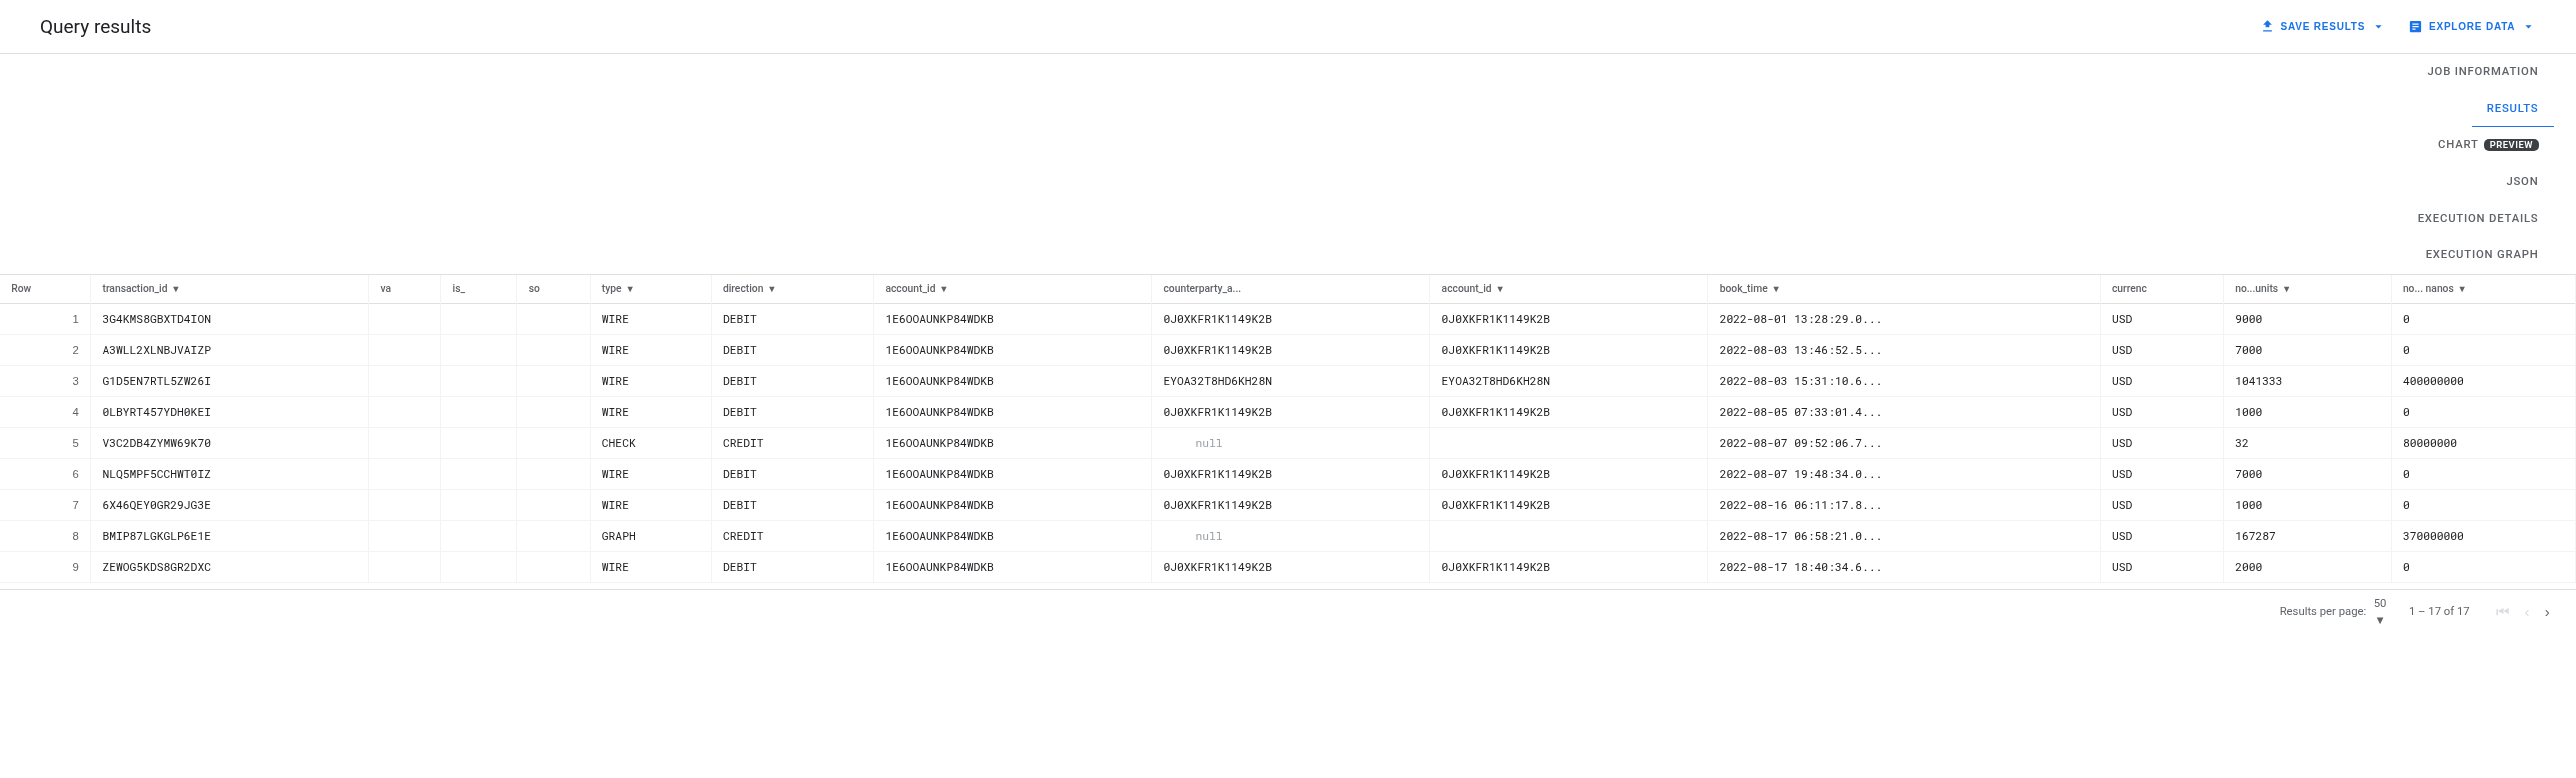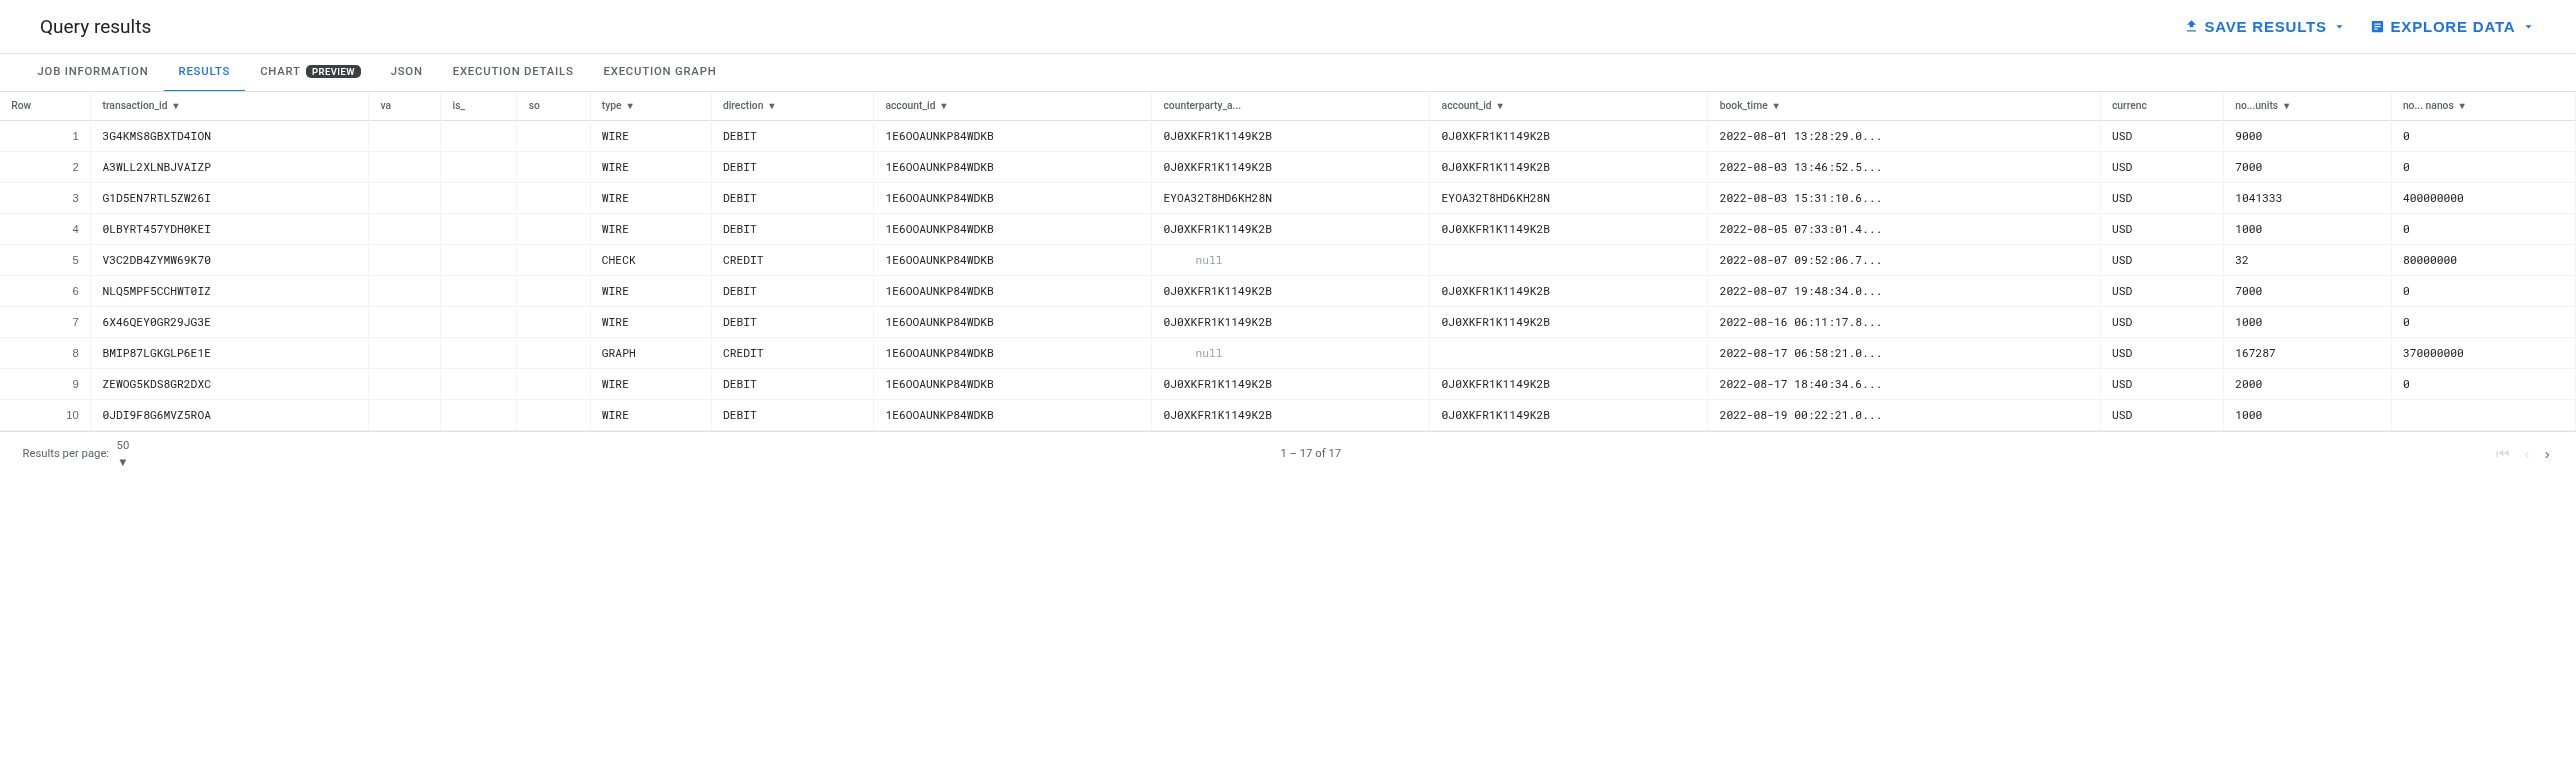--- a/index.html
+++ b/index.html
@@ -20,36 +20,37 @@
     .header-actions {
       display: flex;
       align-items: center;
       gap: 22.5px;
     }
     .header-action-btn {
       display: flex;
       align-items: center;
       gap: 5.6px;
       color: #1a73e8;
-      font-size: 15px;
+      font-size: 10px;
       font-weight: 600;
       letter-spacing: 0.8px;
       cursor: pointer;
       border: none;
       background: none;
       text-transform: uppercase;
     }
     .header-action-btn svg { fill: #1a73e8; }
 
     .tabs {
       display: flex;
       align-items: flex-end;
       padding: 0 22.5px;
       border-bottom: 0.9px solid #e0e0e0;
       gap: 0;
+      flex-direction: column;
     }
     .tab {
       padding: 11.3px 15px;
       font-size: 11.3px;
       font-weight: 500;
       letter-spacing: 0.8px;
       color: #5f6368;
       cursor: pointer;
       border-bottom: 1.9px solid transparent;
       text-transform: uppercase;
@@ -129,26 +130,27 @@
       min-width: 28px;
     }
     .null-val {
       color: #9aa0a6;
       margin-left: 32px;
     }
 
     .footer {
       display: flex;
       align-items: center;
-      justify-content: space-between;
+      justify-content: flex-end;
       padding: 7.5px 22.5px;
       border-top: 0.9px solid #e0e0e0;
       gap: 22.5px;
       font-size: 11.3px;
       color: #5f6368;
+      margin-top: 6px;
     }
     .footer-per-page {
       display: flex;
       align-items: center;
       gap: 7.5px;
     }
     .per-page-select {
       display: flex;
       align-items: center;
       gap: 3.8px;
@@ -438,36 +440,20 @@
           <td>WIRE</td>
           <td>DEBIT</td>
           <td>1E6OOAUNKP84WDKB</td>
           <td>0J0XKFR1K1149K2B</td>
           <td>0J0XKFR1K1149K2B</td>
           <td>2022-08-17 18:40:34.6...</td>
           <td>USD</td>
           <td>2000</td>
           <td>0</td>
         </tr>
-        <tr>
-          <td class="row-num">10</td>
-          <td>0JDI9F8G6MVZ5ROA</td>
-          <td></td>
-          <td></td>
-          <td></td>
-          <td>WIRE</td>
-          <td>DEBIT</td>
-          <td>1E6OOAUNKP84WDKB</td>
-          <td>0J0XKFR1K1149K2B</td>
-          <td>0J0XKFR1K1149K2B</td>
-          <td>2022-08-19 00:22:21.0...</td>
-          <td>USD</td>
-          <td>1000</td>
-          <td></td>
-        </tr>
       </tbody>
   </table>
 </div>
 
 <div class="footer">
   <div class="footer-per-page">
     <span>Results per page:</span>
     <div class="per-page-select">
       <span>50</span>
       <span>▼</span>

